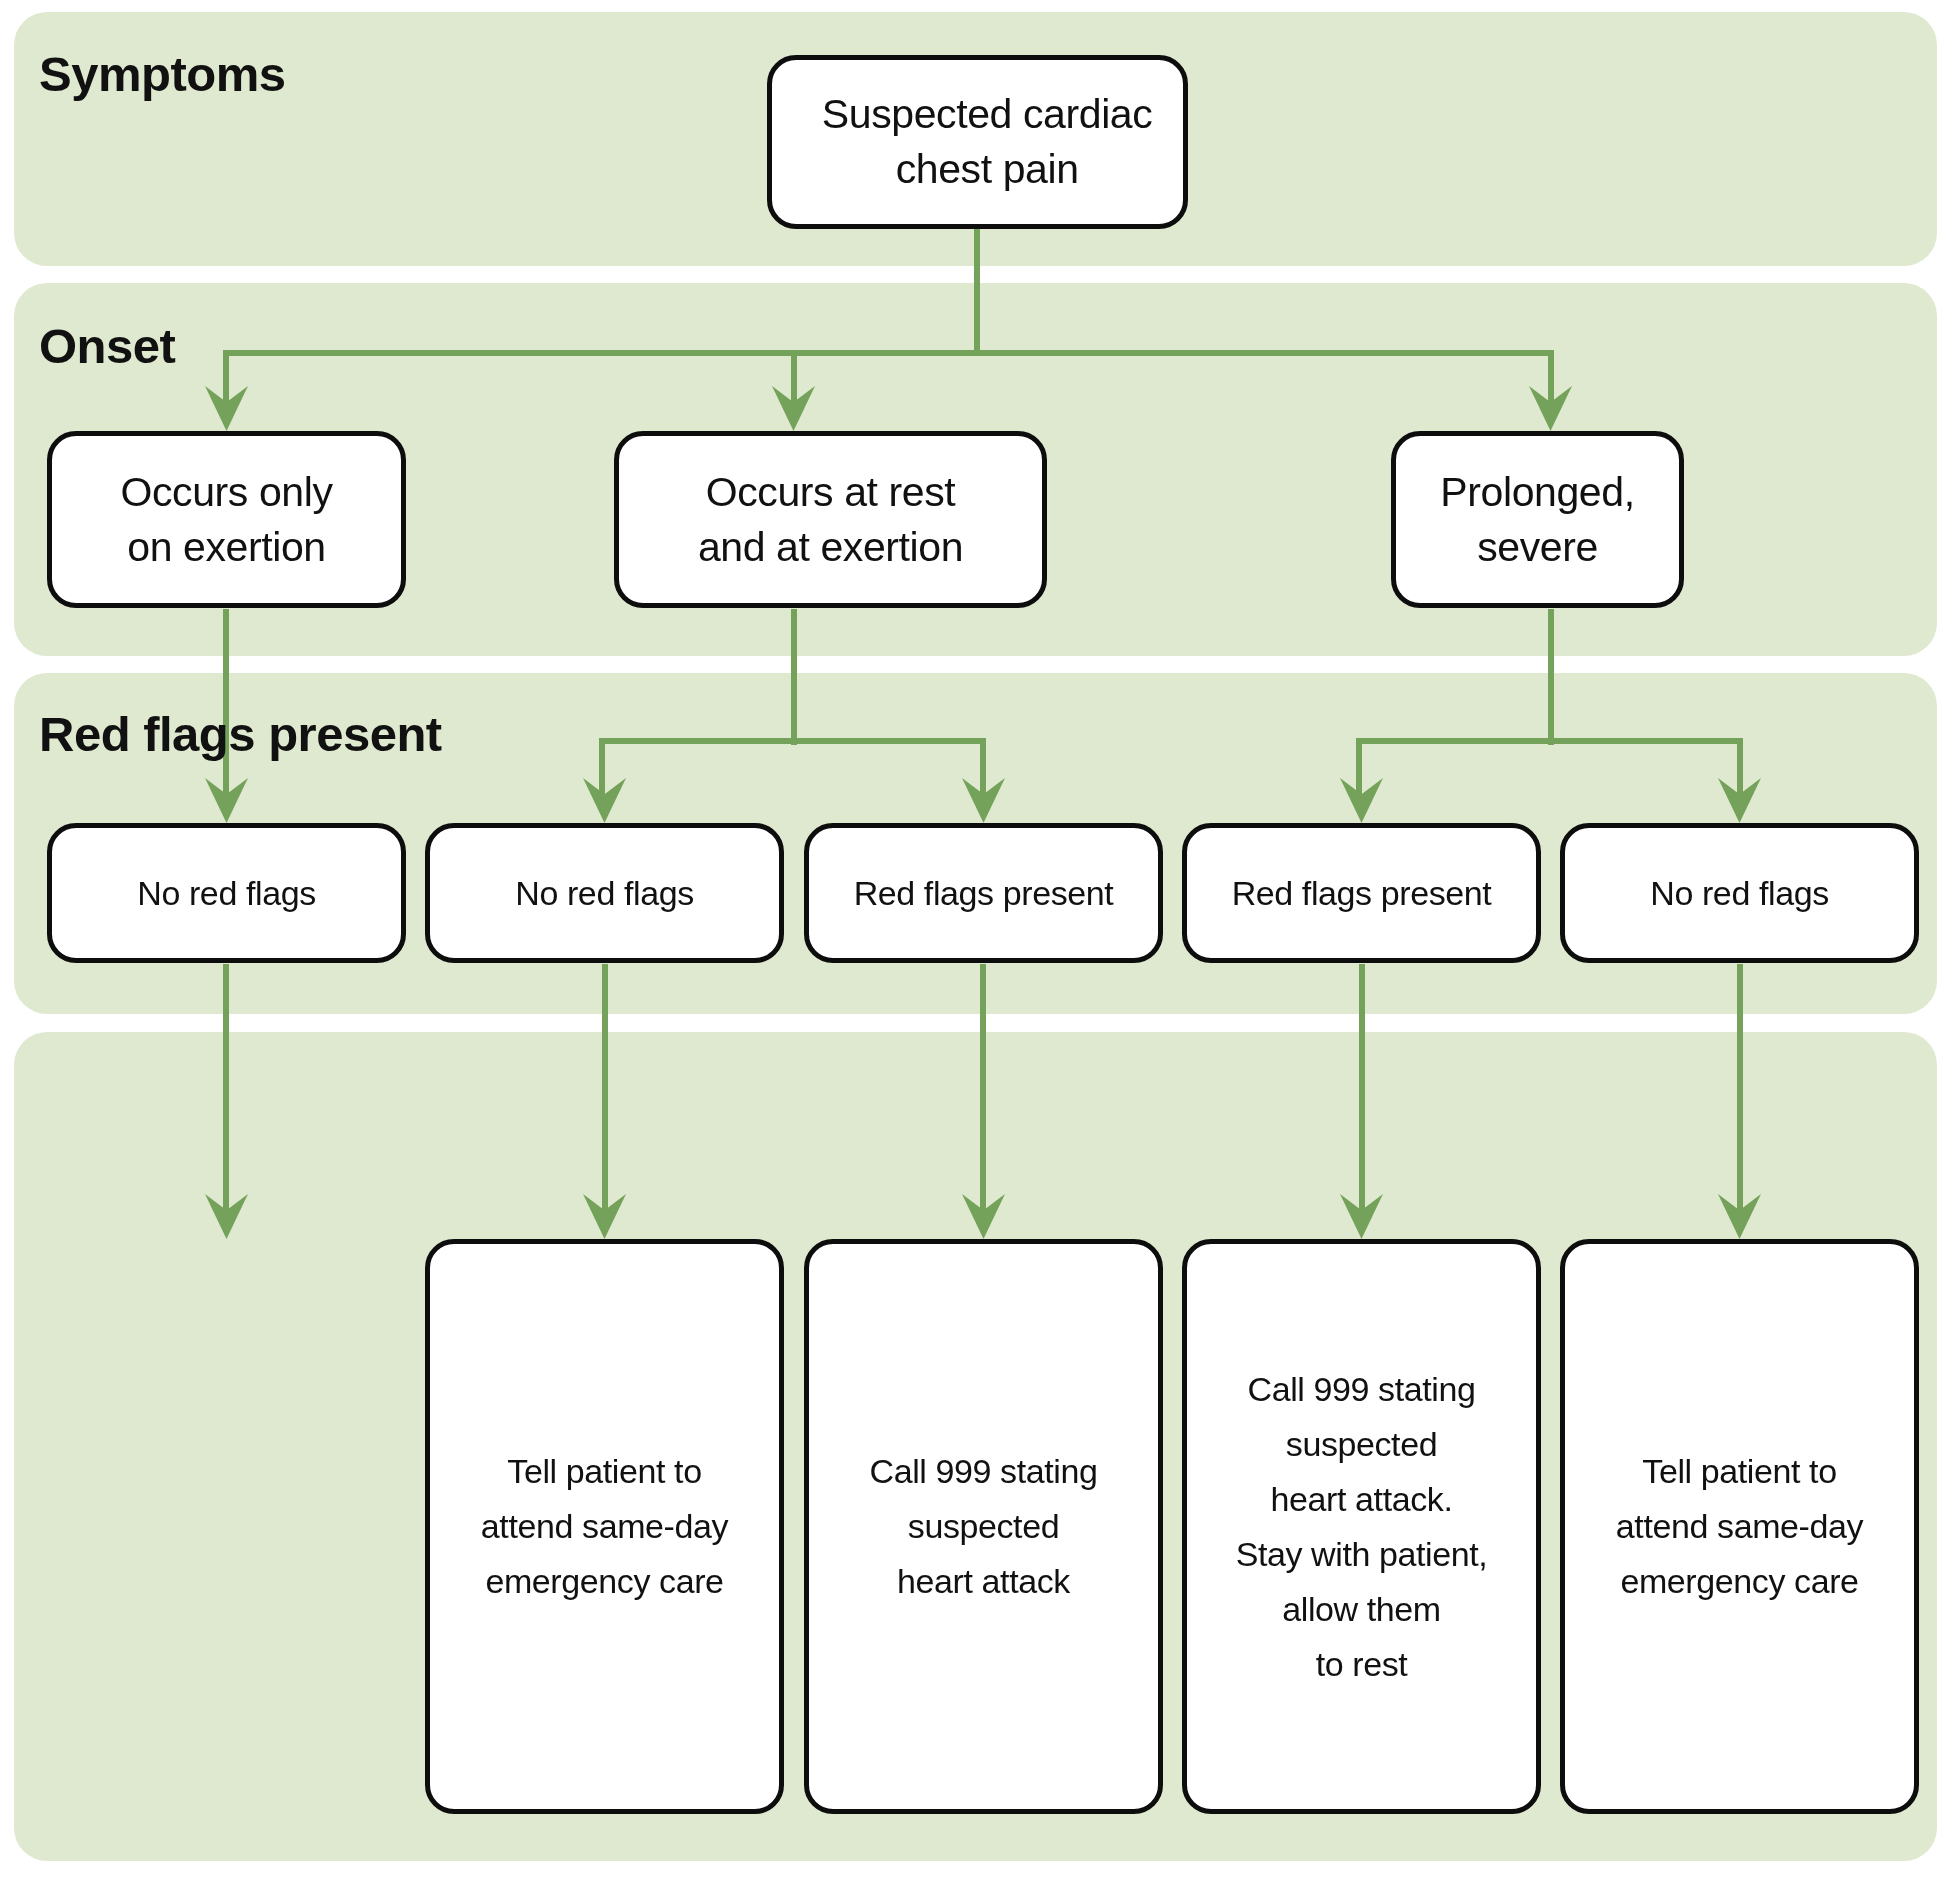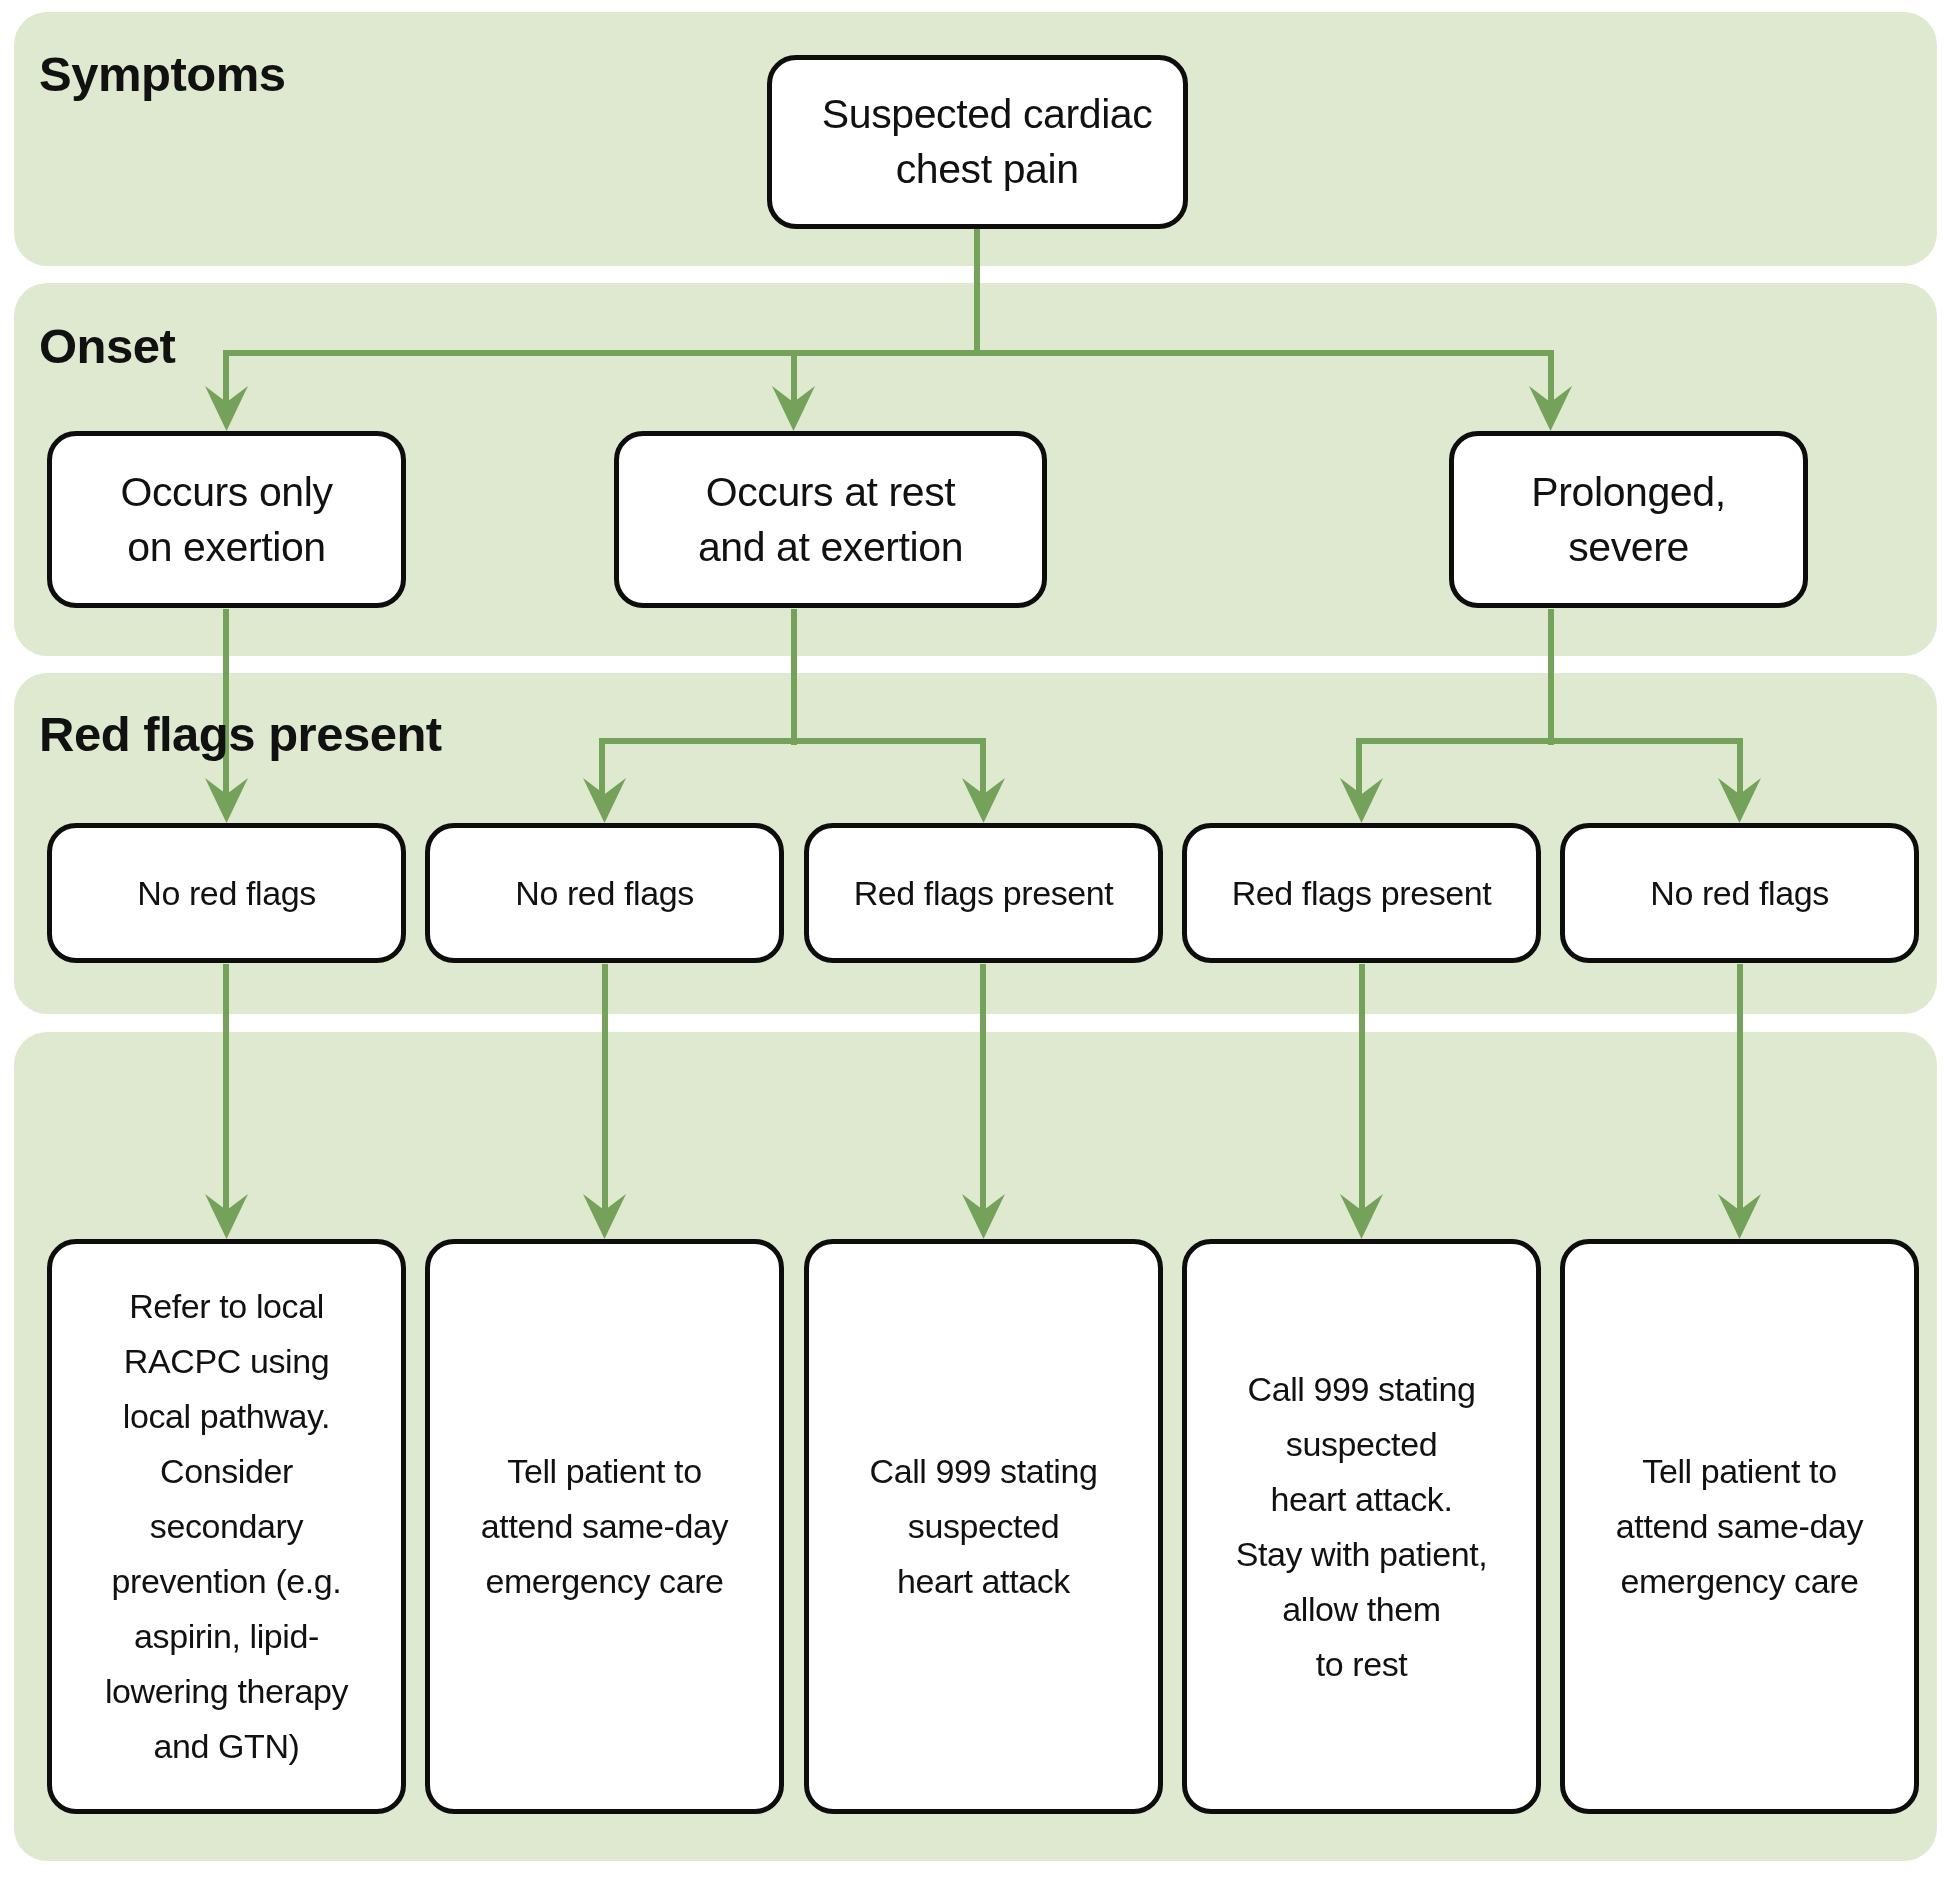--- a/index.html
+++ b/index.html
@@ -91,38 +91,29 @@
   <h2 class="band-title" style="top:311px;">Onset</h2>
   <h2 class="band-title" style="top:699px;">Red flags present</h2>
 
   <div class="node lg" style="left:767px;top:55px;width:421px;height:174px;padding-left:27px;">Suspected cardiac
 chest pain</div>
 
   <div class="node lg" style="left:47px;top:431px;width:359px;height:177px;">Occurs only
 on exertion</div>
   <div class="node lg" style="left:614px;top:431px;width:433px;height:177px;">Occurs at rest
 and at exertion</div>
-  <div class="node lg" style="left:1449px;top:431px;width:359px;height:177px;">Prolonged,
+  <div class="node lg" style="left:1391px;top:431px;width:293px;height:177px;">Prolonged,
 severe</div>
 
   <div class="node" style="left:47px;top:823px;width:359px;height:140px;">No red flags</div>
   <div class="node" style="left:425px;top:823px;width:359px;height:140px;">No red flags</div>
   <div class="node" style="left:804px;top:823px;width:359px;height:140px;">Red flags present</div>
   <div class="node" style="left:1182px;top:823px;width:359px;height:140px;">Red flags present</div>
   <div class="node" style="left:1560px;top:823px;width:359px;height:140px;">No red flags</div>
 
-  <div class="node" style="left:47px;top:1239px;width:359px;height:575px;">Refer to local
-RACPC using
-local pathway.
-Consider
-secondary
-prevention (e.g.
-aspirin, lipid-
-lowering therapy
-and GTN)</div>
   <div class="node" style="left:425px;top:1239px;width:359px;height:575px;">Tell patient to
 attend same-day
 emergency care</div>
   <div class="node" style="left:804px;top:1239px;width:359px;height:575px;">Call 999 stating
 suspected
 heart attack</div>
   <div class="node" style="left:1182px;top:1239px;width:359px;height:575px;">Call 999 stating
 suspected
 heart attack.
 Stay with patient,

